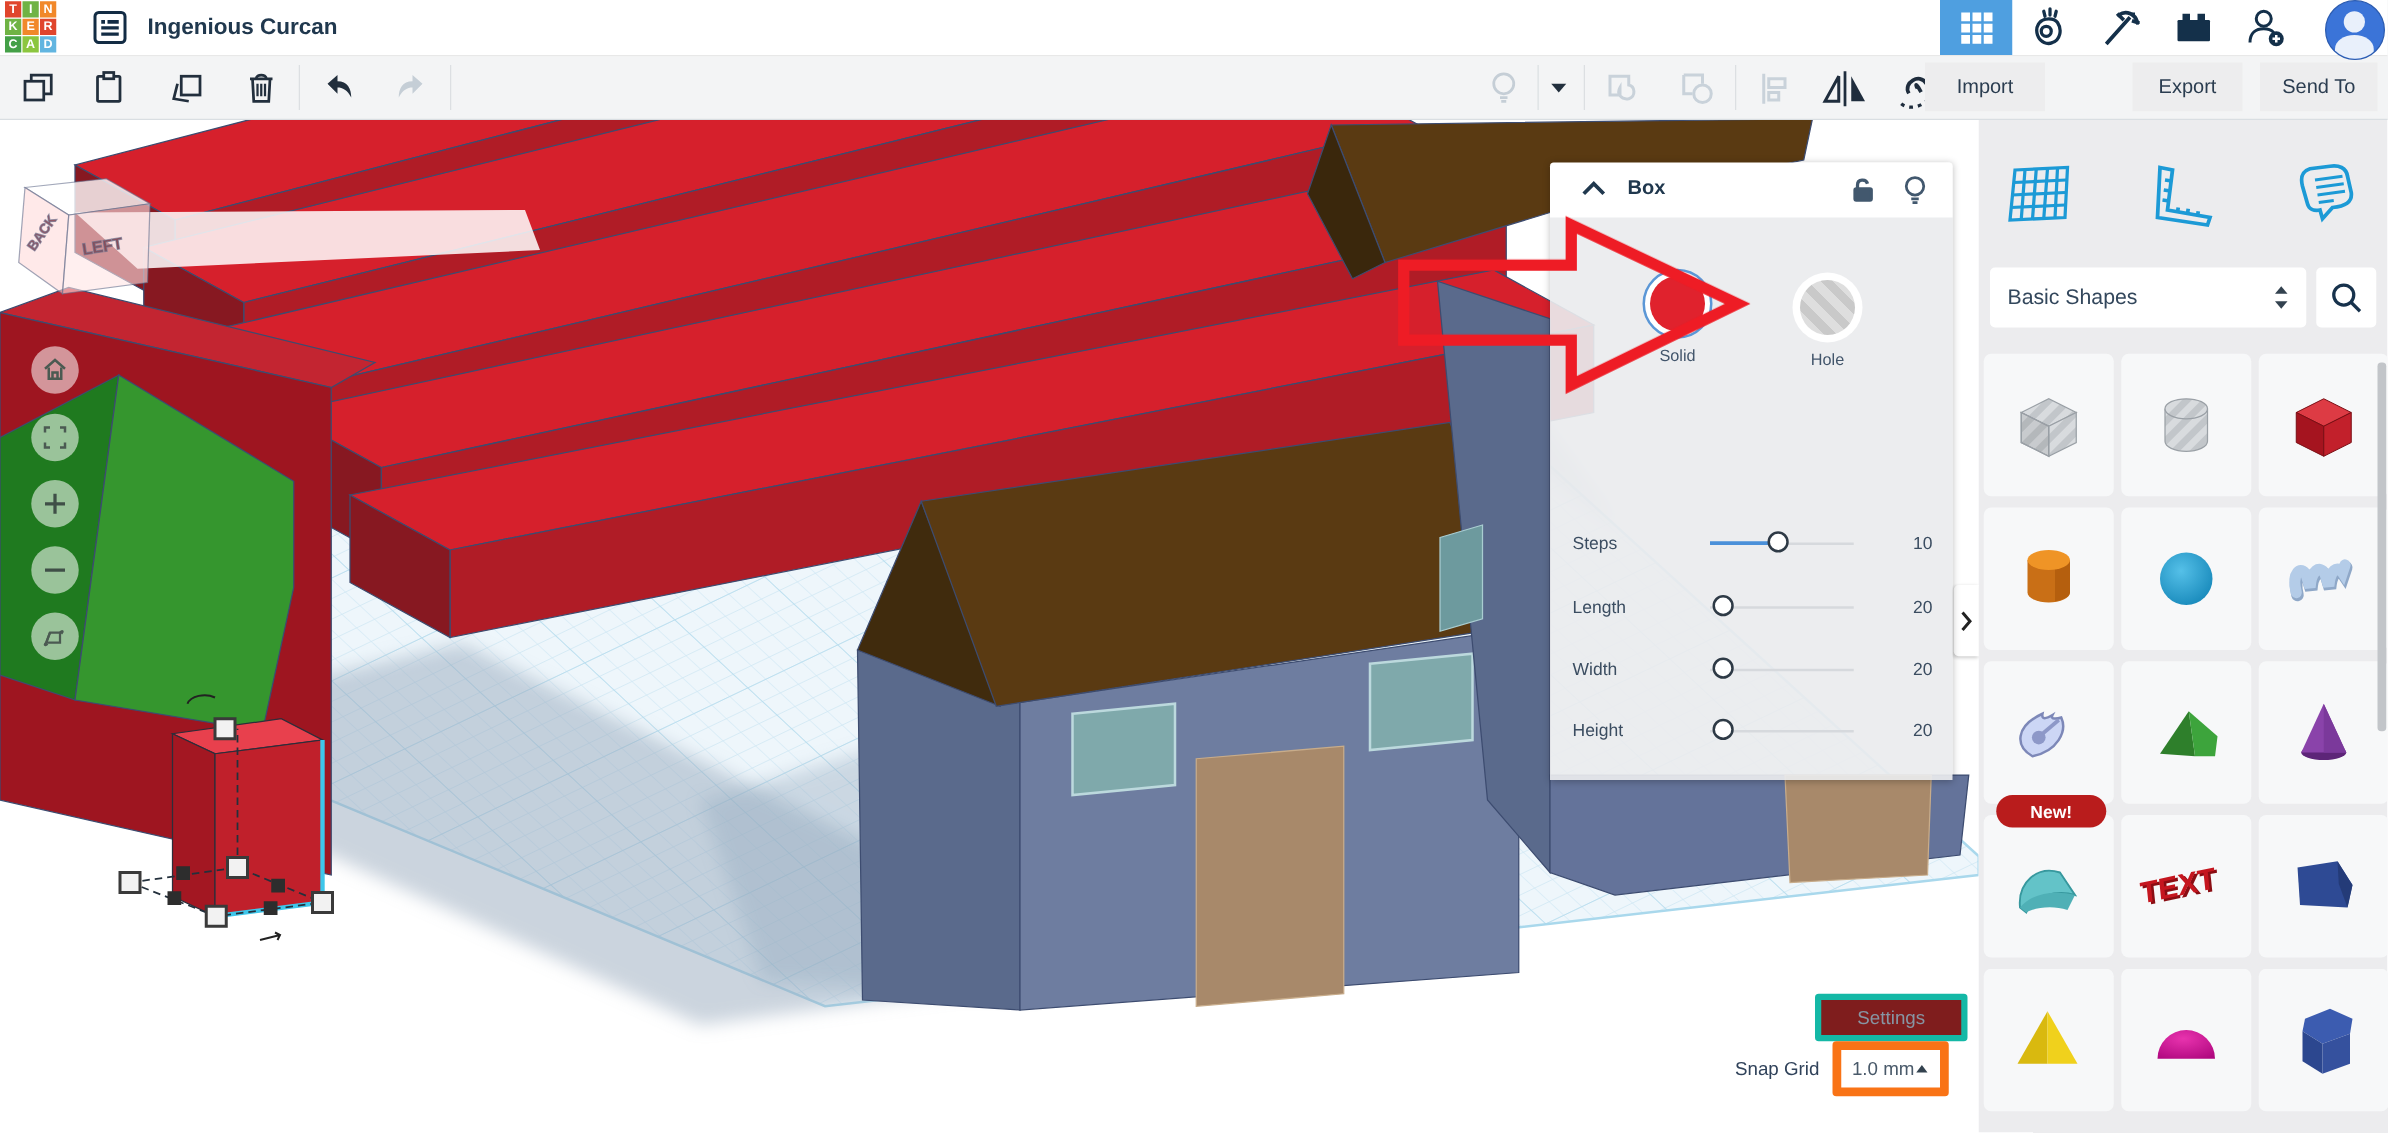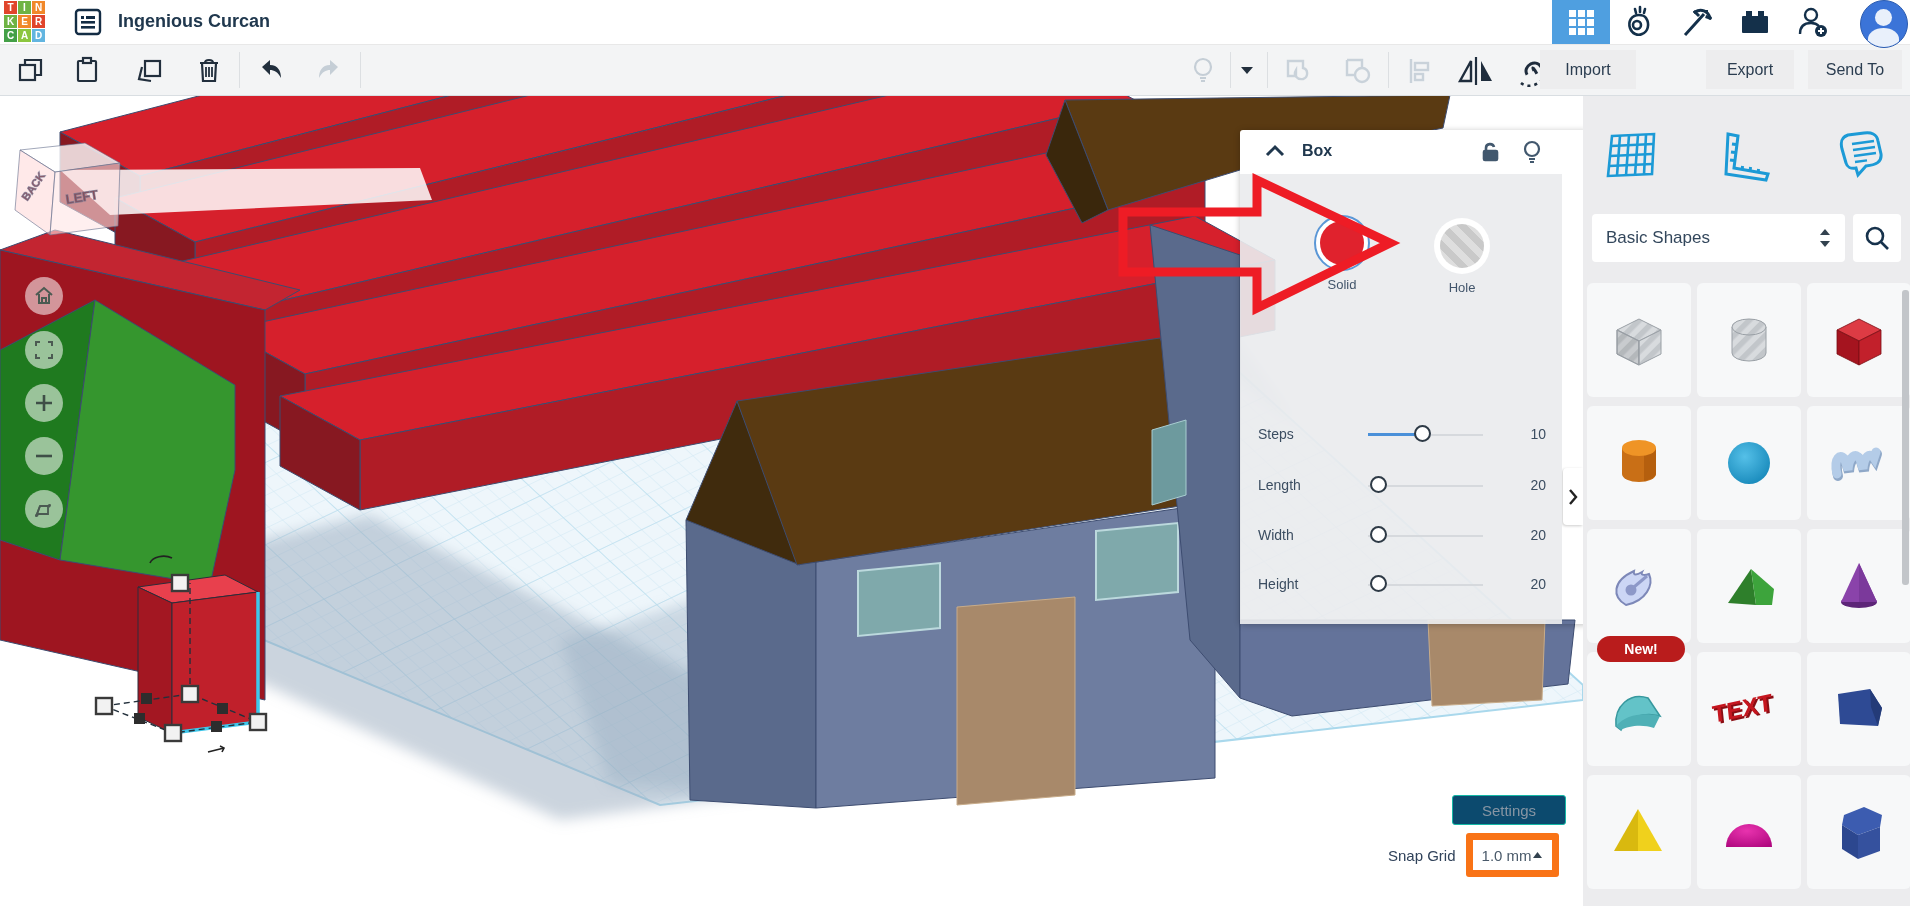--- a/index.html
+++ b/index.html
@@ -19,39 +19,39 @@
   #toolbar{position:absolute;left:0;top:44px;width:1910px;height:51px;background:#f3f4f5;border-bottom:1px solid #d9dee2;z-index:39;}
   .tb-icon{position:absolute;top:11px;width:30px;height:30px;}
   .tb-sep{position:absolute;top:8px;width:1px;height:36px;background:#dcdfe2;}
   .tb-btn{position:absolute;top:6px;height:39px;background:#ededee;border:0;font-family:"Liberation Sans",sans-serif;font-size:16px;color:#2b3d50;display:flex;align-items:center;justify-content:center;cursor:pointer;}
   
   #canvas{position:absolute;left:0;top:95px;width:1583px;height:811px;background:#fff;overflow:hidden;}
   #scene{position:absolute;left:0;top:0;}
   
   .navcirc{position:absolute;left:25px;width:38px;height:38px;border-radius:50%;background:rgba(255,255,255,0.55);display:flex;align-items:center;justify-content:center;z-index:6;}
   
-  #inspector{position:absolute;left:1240px;top:35px;width:322px;height:494px;z-index:10;border-radius:3px;box-shadow:0 1px 6px rgba(0,0,0,0.25);padding-left:26px;}
+  #inspector{position:absolute;left:1240px;top:35px;width:322px;height:494px;z-index:10;border-radius:3px;box-shadow:0 1px 6px rgba(0,0,0,0.25);}
   #insp-header{position:absolute;left:0;top:0;width:322px;height:44px;background:#fff;border-radius:3px 3px 0 0;}
   #insp-title{position:absolute;left:62px;top:12px;font-size:16px;font-weight:bold;color:#20384e;}
   #insp-body{position:absolute;left:0;top:44px;width:322px;height:450px;background:rgba(234,235,238,0.92);}
   .fill-opt{position:absolute;width:90px;text-align:center;}
   .circ{width:56px;height:56px;border-radius:50%;margin:0 auto;background:#fff;box-sizing:border-box;position:relative;}
   .circ.solid{border:2px solid #5b97d6;}
   .circ .inner{position:absolute;left:50%;top:50%;transform:translate(-50%,-50%);width:44px;height:44px;border-radius:50%;}
   .circ.solid .inner{background:#e0222d;}
   .circ.hole .inner{background:repeating-linear-gradient(45deg,#c9c9c9 0 7px,#dedede 7px 14px);}
   .fill-label{margin-top:6px;font-size:13px;color:#42556b;}
   .srow{position:absolute;left:18px;width:288px;height:28px;}
   .srow .lbl{position:absolute;left:0;top:5px;font-size:14px;color:#3b4d61;}
   .srow .track{position:absolute;left:110px;top:13px;width:115px;height:2px;background:#d6d9dd;}
   .srow .fill{position:absolute;left:110px;top:12px;height:3px;background:#4a90d9;}
   .srow .handle{position:absolute;top:4px;width:17px;height:17px;border-radius:50%;background:#fff;border:2.5px solid #2e3a46;box-sizing:border-box;}
   .srow .val{position:absolute;right:0;top:5px;font-size:14px;color:#3b4d61;}
   
-  #settings-btn{position:absolute;left:1452px;top:700px;width:112px;height:28px;background:#0c4a6e;border:1px solid #14b8a6;border-radius:3px;color:#8795a3;font-size:15px;display:flex;align-items:center;justify-content:center;z-index:6;}
+  #settings-btn{position:absolute;left:1452px;top:700px;width:112px;height:28px;background:#7f1d1d;border:5px solid #14b8a6;border-radius:3px;color:#8795a3;font-size:15px;display:flex;align-items:center;justify-content:center;z-index:6;}
   #snapgrid{position:absolute;left:1340px;top:738px;z-index:6;display:flex;align-items:center;margin-left:48px;}
   #snapgrid .sg-label{font-size:15px;color:#30425a;margin-right:10px;}
   #sg-select{width:93px;height:44px;background:#fff;border:7px solid #f97316;border-radius:3px;display:flex;align-items:center;justify-content:space-between;padding:0 9px;box-sizing:border-box;font-size:15px;color:#4a5a6a;}
   #collapse-tab{position:absolute;left:1563px;top:373px;width:20px;height:57px;background:#fff;border-radius:4px 0 0 4px;box-shadow:-1px 1px 3px rgba(0,0,0,0.2);display:flex;align-items:center;justify-content:center;font-size:15px;color:#222;z-index:6;}
   
   #annotation{position:absolute;left:0;top:0;z-index:50;pointer-events:none;}
   
   #sidepanel{position:absolute;left:1583px;top:95px;width:327px;height:811px;background:#ececee;z-index:8;}
   .helper-icon{position:absolute;top:28px;width:62px;height:66px;display:flex;align-items:center;justify-content:center;}
   #shape-cat{position:absolute;left:9px;top:119px;width:253px;height:48px;background:#fff;border-radius:4px;display:flex;align-items:center;justify-content:space-between;padding:0 14px;box-sizing:border-box;font-size:17px;color:#33475c;}

